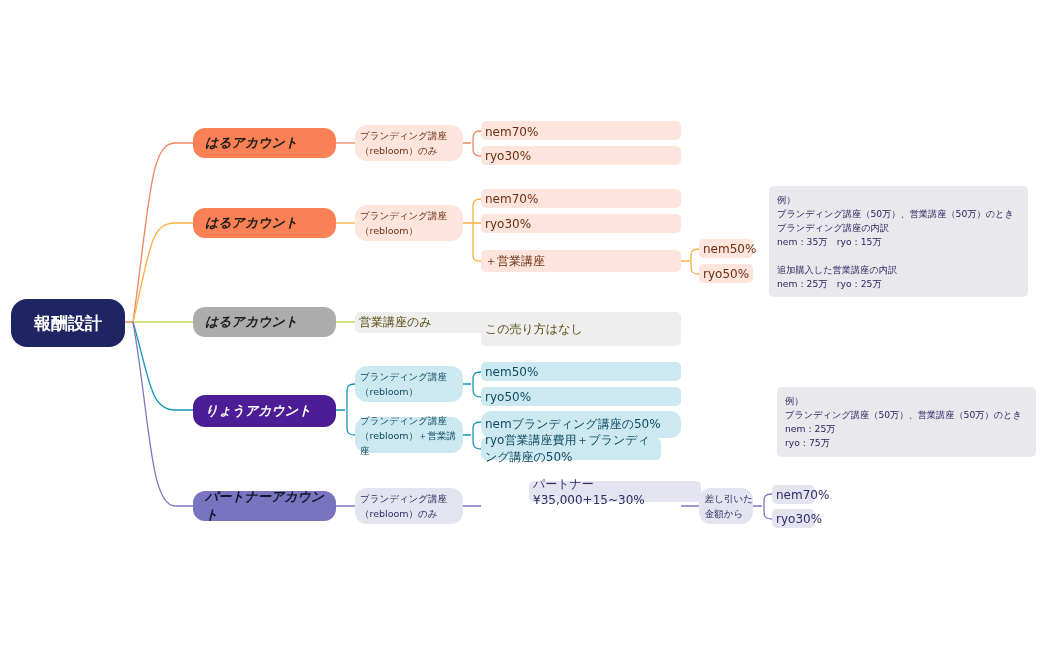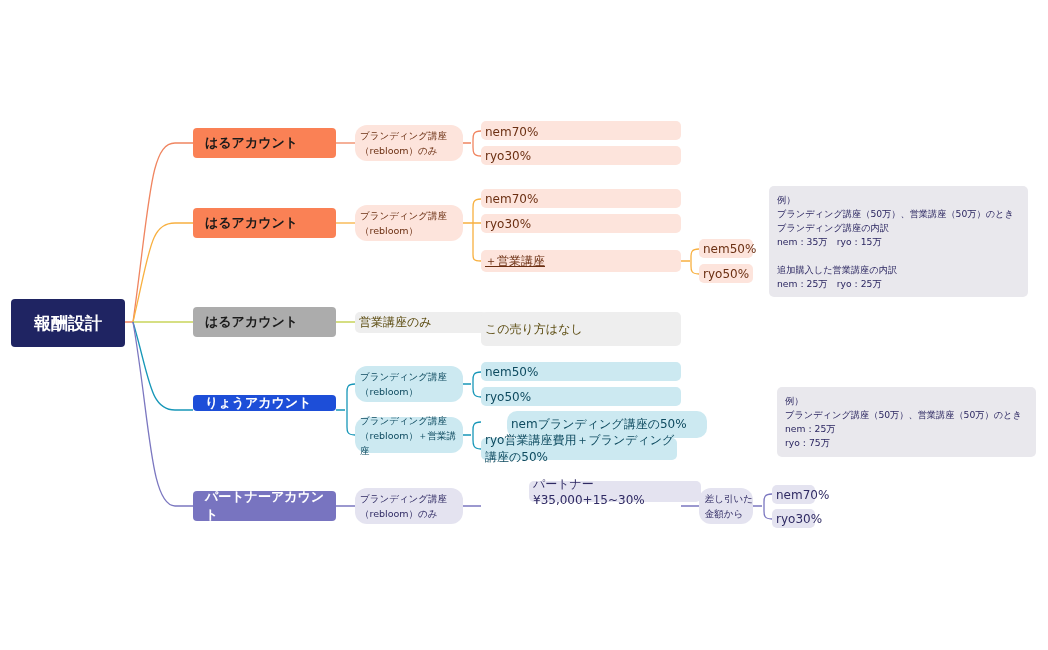--- a/index.html
+++ b/index.html
@@ -1,20 +1,20 @@
 <!DOCTYPE html>
 <html><head>
 <meta charset="utf-8">
 <style>
   html, body { margin:0; padding:0; }
   body { width:1048px; height:650px; background:#ffffff; position:relative; overflow:hidden;
          font-family:"DejaVu Sans", "Liberation Sans", sans-serif; }
   .node { position:absolute; box-sizing:border-box; border-radius:5px; display:flex; align-items:center; }
-  .root { background:#1f2462; color:#fff; font-weight:bold; font-size:17px; justify-content:center; border-radius:4px; }
-  .main { font-weight:bold; font-size:13px; padding-left:12px; border-radius:4px; }
+  .root { background:#1f2462; color:#fff; font-weight:bold; font-size:17px; justify-content:center; border-radius:16px; }
+  .main { font-weight:bold; font-size:13px; padding-left:12px; border-radius:12px;font-style:italic; }
   .sub { font-size:9.5px; line-height:15px; padding-left:5px; border-radius:12px; white-space:pre-line; }
   .leaf { font-size:12px; padding-left:4px; border-radius:5px; }
   .note { background:#e9e8ed; color:#2a2560; font-size:9.2px; line-height:14px; padding:7px 8px; border-radius:5px; white-space:pre-line; position:absolute; box-sizing:border-box; }
   .c-or { background:#fde4dc; color:#6b2f12; }
   .c-gr { background:#eeeeee; color:#5a4a0e; }
   .c-bl { background:#cce9f1; color:#0d4a5f; }
   .c-pu { background:#e4e3f0; color:#2f2a63; }
   svg.lines { position:absolute; left:0; top:0; }
 </style>
 </head>
@@ -69,21 +69,21 @@
 <div class="node sub c-or" style="left:355px;top:205px;width:108px;height:36px;">
   <span>ブランディング講座
 （rebloom）</span>
 </div>
 <div class="node leaf c-or" style="left:481px;top:189px;width:200px;height:19px;">
   <span>nem70%</span>
 </div>
 <div class="node leaf c-or" style="left:481px;top:214px;width:200px;height:19px;">
   <span>ryo30%</span>
 </div>
-<div class="node leaf c-or" style="left:481px;top:250px;width:200px;height:22px;text-decoration:underline;">
+<div class="node leaf c-or" style="left:481px;top:250px;width:200px;height:22px;">
   <span>＋営業講座</span>
 </div>
 <div class="node leaf c-or" style="left:699px;top:239px;width:54px;height:19px;">
   <span>nem50%</span>
 </div>
 <div class="node leaf c-or" style="left:699px;top:264px;width:54px;height:19px;">
   <span>ryo50%</span>
 </div>
 <div class="note" style="left:769px;top:186px;width:259px;height:111px;">例）
 ブランディング講座（50万）、営業講座（50万）のとき
@@ -96,49 +96,49 @@
 <div class="node main" style="left:193px;top:307px;width:143px;height:30px;background:#acacac;color:#1a1a1a;">
   <span>はるアカウント</span>
 </div>
 <div class="node leaf c-gr" style="left:355px;top:312px;width:132px;height:21px;">
   <span>営業講座のみ</span>
 </div>
 <div class="node leaf c-gr" style="left:481px;top:312px;width:200px;height:34px;">
   <span>この売り方はなし</span>
 </div>
 
-<div class="node main" style="left:193px;top:395px;width:143px;height:16px;background:#1d4ed8;color:#ffffff;">
+<div class="node main" style="left:193px;top:395px;width:143px;height:32px;background:#4c1d95;color:#ffffff;">
   <span>りょうアカウント</span>
 </div>
 <div class="node sub c-bl" style="left:355px;top:366px;width:108px;height:36px;">
   <span>ブランディング講座
 （rebloom）</span>
 </div>
 <div class="node sub c-bl" style="left:355px;top:417px;width:108px;height:36px;">
   <span>ブランディング講座
 （rebloom）＋営業講座</span>
 </div>
 <div class="node leaf c-bl" style="left:481px;top:362px;width:200px;height:19px;">
   <span>nem50%</span>
 </div>
 <div class="node leaf c-bl" style="left:481px;top:387px;width:200px;height:19px;">
   <span>ryo50%</span>
 </div>
-<div class="node leaf c-bl" style="left:507px;top:411px;width:200px;height:27px;border-radius:10px;">
+<div class="node leaf c-bl" style="left:481px;top:411px;width:200px;height:27px;border-radius:10px;">
   <span>nemブランディング講座の50%</span>
 </div>
-<div class="node leaf c-bl" style="left:481px;top:438px;width:196px;height:22px;">
+<div class="node leaf c-bl" style="left:481px;top:438px;width:180px;height:22px;">
   <span>ryo営業講座費用＋ブランディング講座の50%</span>
 </div>
 <div class="note" style="left:777px;top:387px;width:259px;height:70px;">例）
 ブランディング講座（50万）、営業講座（50万）のとき
 nem：25万
 ryo：75万</div>
 
-<div class="node main" style="left:193px;top:491px;width:143px;height:30px;background:#7874c0;color:#ffffff;align-items:center;">
+<div class="node main" style="left:193px;top:491px;width:143px;height:30px;background:#7874c0;color:#0f172a;align-items:center;">
   <span>パートナーアカウント</span>
 </div>
 <div class="node sub c-pu" style="left:355px;top:488px;width:108px;height:36px;">
   <span>ブランディング講座
 （rebloom）のみ</span>
 </div>
 <div class="node leaf c-pu" style="left:481px;top:481px;width:172px;height:21px;margin-left:48px;">
   <span>パートナー¥35,000+15~30%</span>
 </div>
 <div class="node sub c-pu" style="left:699px;top:488px;width:54px;height:36px;justify-content:flex-end;">

